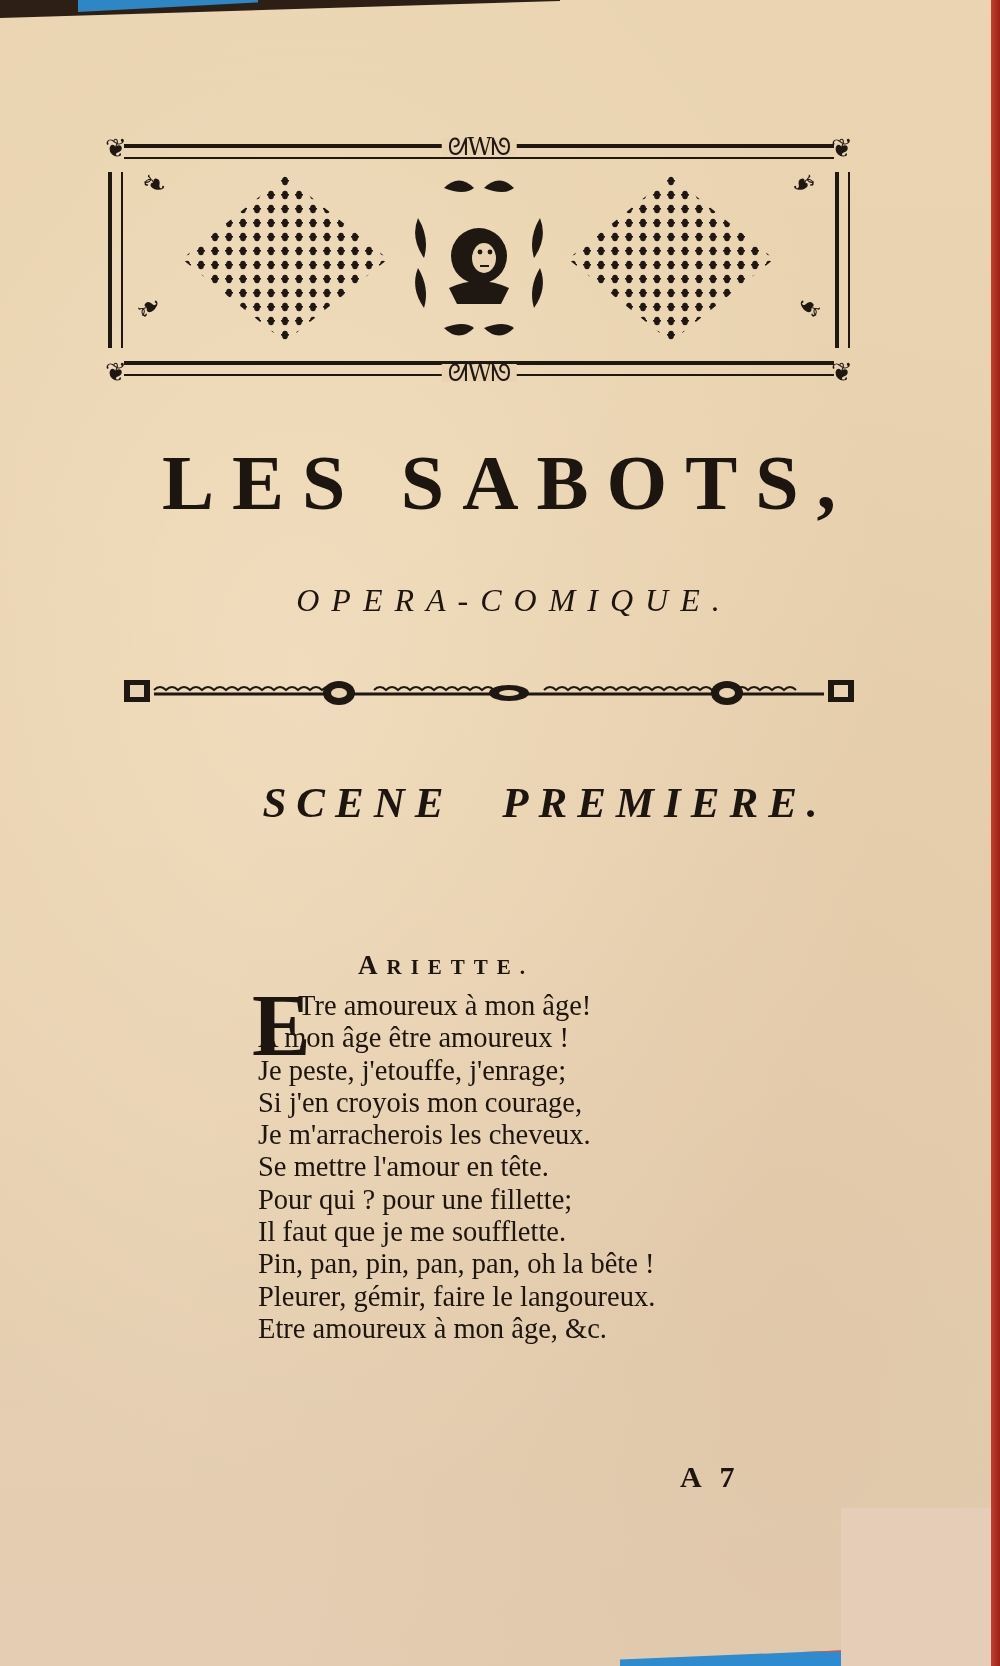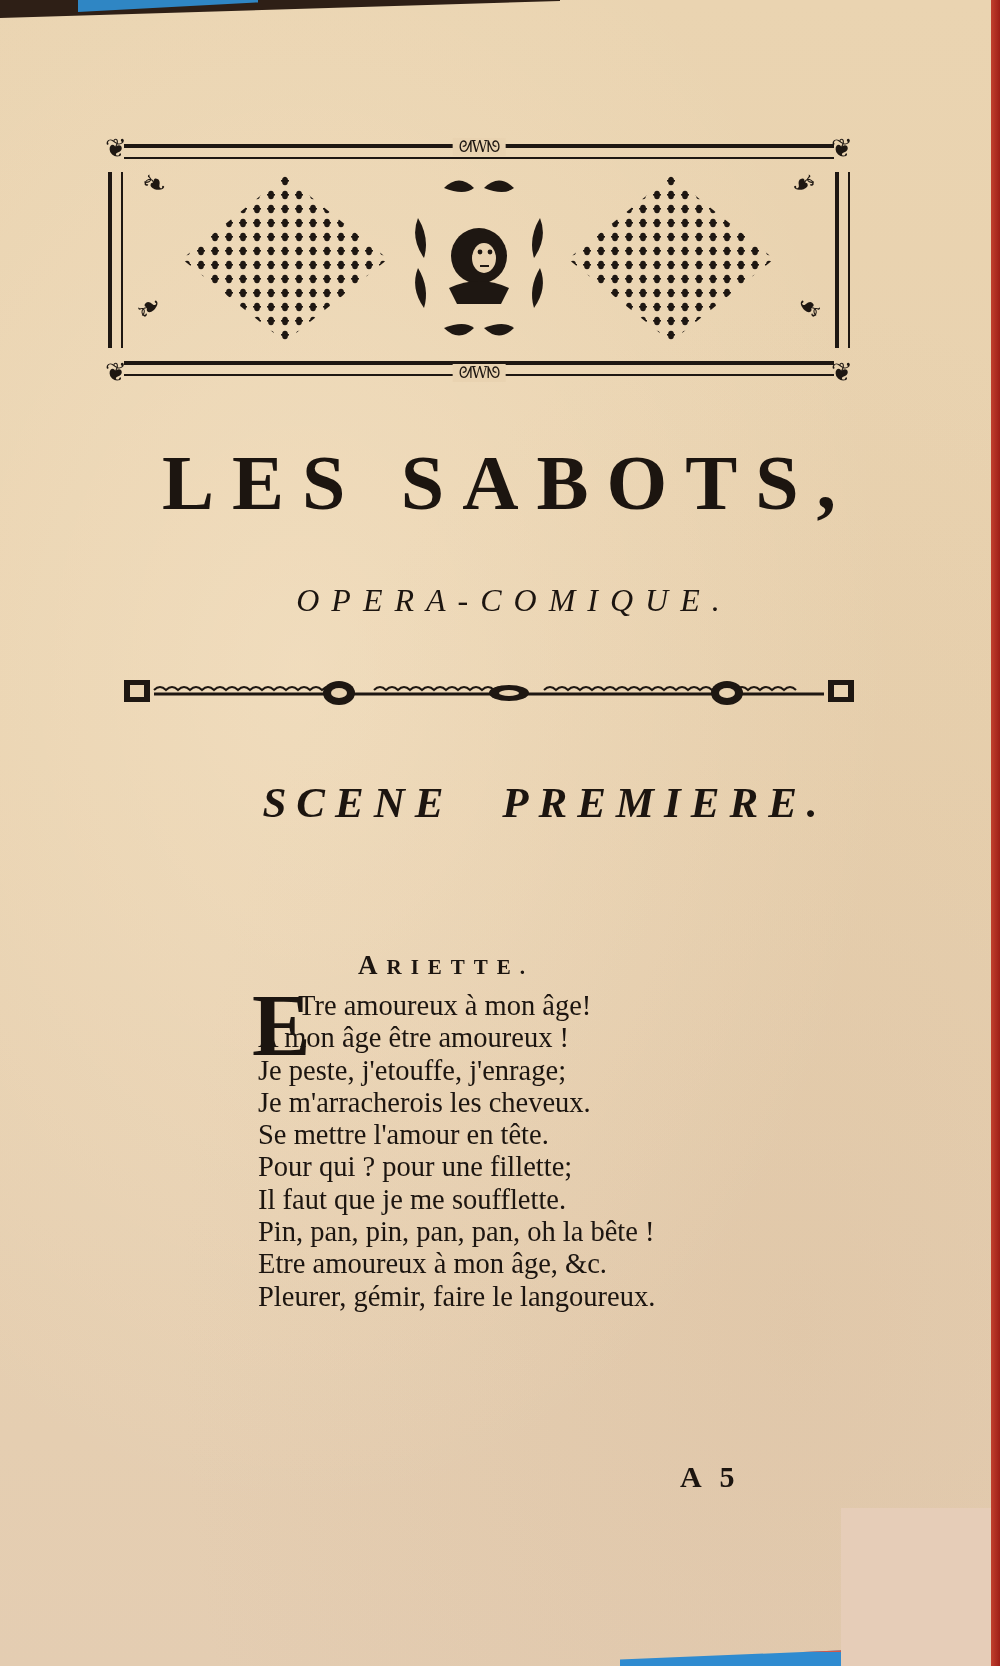--- a/index.html
+++ b/index.html
@@ -31,21 +31,21 @@
   .headpiece { position:absolute; left:102px; top:140px; width:754px; height:240px; }
   .rule-h { position:absolute; left:22px; right:22px; height:9px;
     border-top:4px solid #1e1712; border-bottom:2px solid #1e1712; }
   .rule-h.top { top:4px; } .rule-h.bottom { bottom:4px; }
   .rule-v { position:absolute; top:32px; bottom:32px; width:9px;
     border-left:4px solid #1e1712; border-right:2px solid #1e1712; }
   .rule-v.left { left:6px; } .rule-v.right { right:6px; }
   .corner { position:absolute; width:28px; height:28px; font-size:26px; line-height:28px; text-align:center; color:#1e1712; }
   .corner.tl{left:0;top:-6px}.corner.tr{right:0;top:-6px}.corner.bl{left:0;bottom:-6px}.corner.br{right:0;bottom:-6px}
   .knot { position:absolute; left:50%; transform:translateX(-50%); background:#e9d3b1; padding:0 6px;
-    font-size:16px; line-height:18px; color:#1e1712; letter-spacing:-1px; }
+    font-size:24px; line-height:18px; color:#1e1712; letter-spacing:-1px; }
   .knot.top { top:-2px; } .knot.bottom { bottom:-2px; }
   .sprig { position:absolute; font-size:30px; color:#1e1712; }
   .diamond { position:absolute; top:34px; width:210px; height:170px; }
   .diamond svg { width:100%; height:100%; }
   .face { position:absolute; left:50%; top:28px; transform:translateX(-50%); width:150px; height:180px; }
 
   .title { position:absolute; left:0; width:1000px; text-align:center; }
   .main-title { top:438px; font-size:78px; letter-spacing:18px; font-family:"Liberation Serif","DejaVu Serif",serif; font-weight:bold; padding-left:8px; }
   .subtitle { top:582px; font-size:32px; letter-spacing:12px; font-style:italic; font-family:"Liberation Serif",serif; padding-left:14px; }
   .divider { position:absolute; left:124px; top:676px; width:730px; height:30px; }
@@ -167,23 +167,24 @@
 
   <div class="aria-label">
     <span>A</span><span class="sc">RIETTE.</span>
   </div>
 
   <div class="verse">
     <div class="dropcap">E</div>
     <div class="line first">Tre amoureux à mon âge!</div>
     <div class="line">A mon âge être amoureux !</div>
     <div class="line">Je peste, j'etouffe, j'enrage;</div>
+    <div class="line">Si j'en croyois mon courage,</div>
     <div class="line">Je m'arracherois les cheveux.</div>
     <div class="line">Se mettre l'amour en tête.</div>
     <div class="line">Pour qui ? pour une fillette;</div>
     <div class="line">Il faut que je me soufflette.</div>
     <div class="line">Pin, pan, pin, pan, pan, oh la bête !</div>
+    <div class="line">Pleurer, gémir, faire le langoureux.</div>
     <div class="line">Etre amoureux à mon âge, &amp;c.</div>
-    <div class="line">Pleurer, gémir, faire le langoureux.</div>
   </div>
 
-  <div class="signature">A 5</div>
+  <div class="signature">A 7</div>
 </div>
 
 </body></html>

